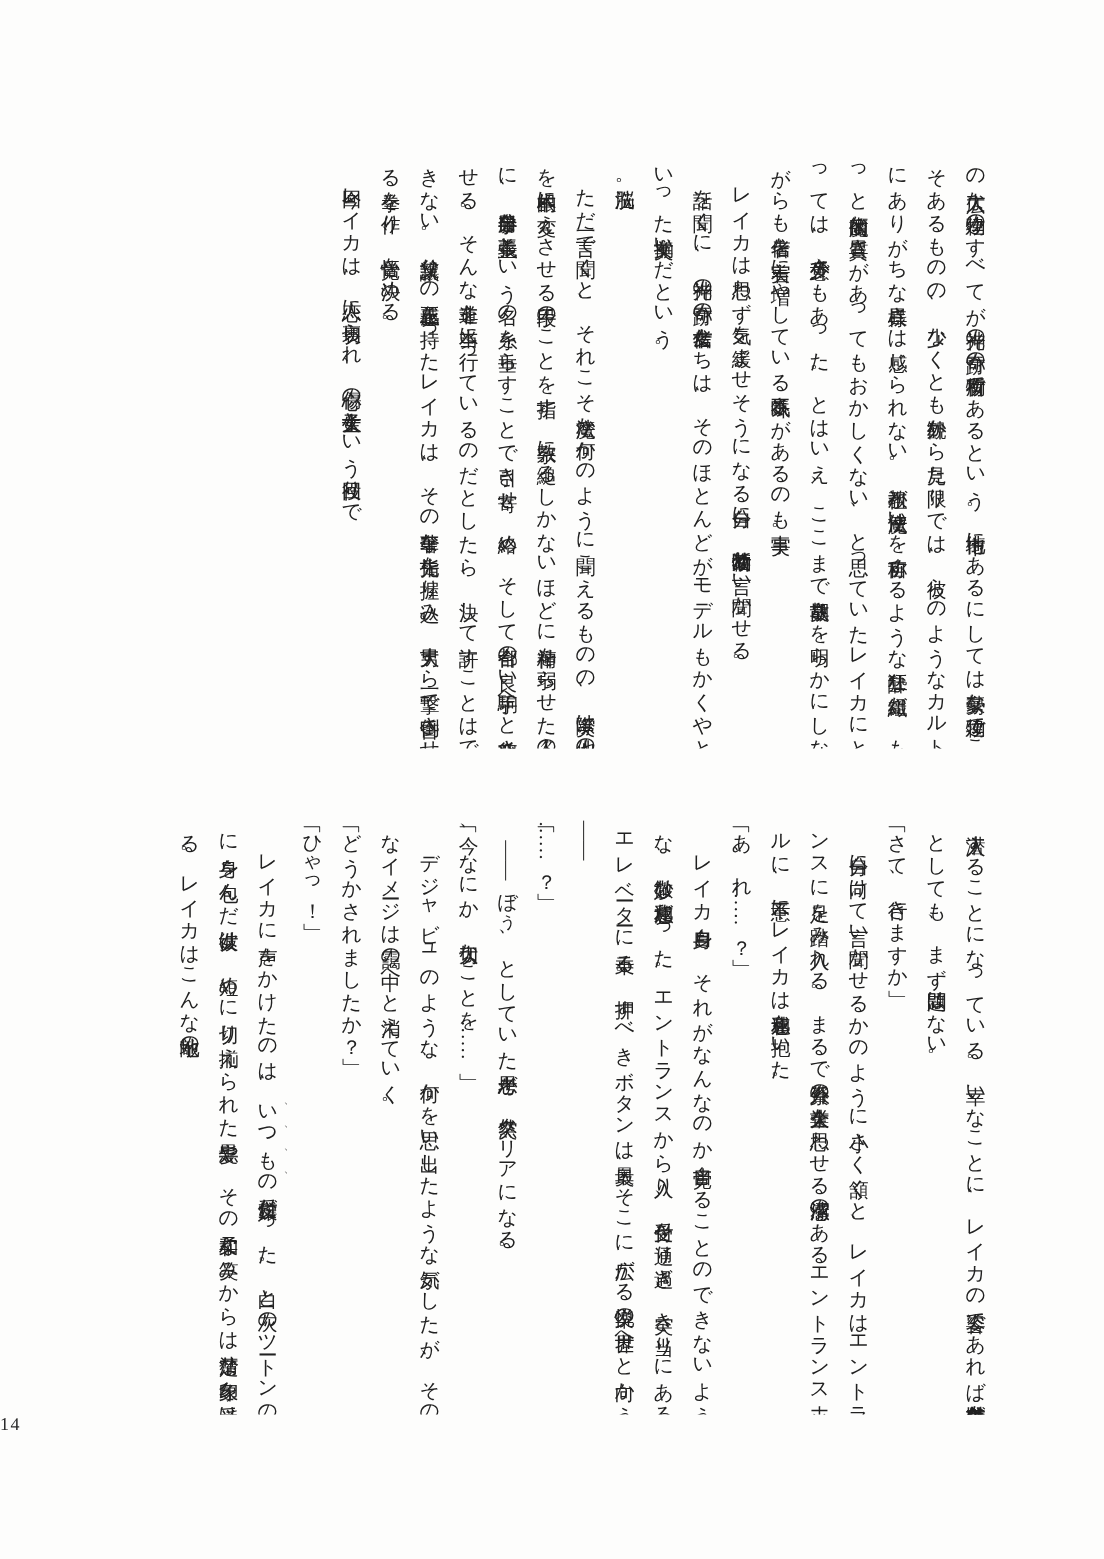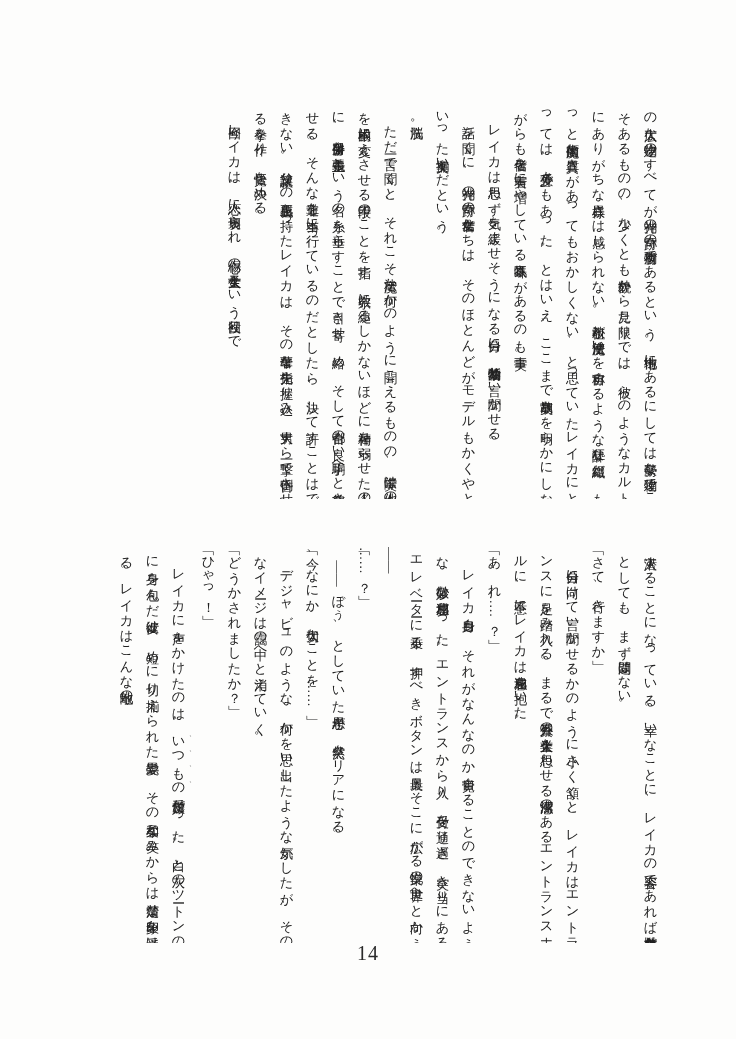--- a/index.html
+++ b/index.html
@@ -49,22 +49,22 @@
     -webkit-text-emphasis: filled sesame #212121;
     text-emphasis: filled sesame #212121;
     -webkit-text-emphasis-position: over right;
     text-emphasis-position: over right;
   }
   .page-number {
     position: absolute;
     top: 942px;
     left: 0;
     width: 736px;
-    text-align: center;
-    font-size: 20px;
+    text-align: left;
+    font-size: 12px;
     color: #2a2a2a;
     letter-spacing: 1px;
   }
 </style>
 </head>
 <body>
 
 <div class="page">
   <section class="vblock block-upper">
       <p>の広大な建物のすべてが神光の奇跡の所有物であるという。市街地にあるにしては豪勢な建物でこそあるものの、少なくとも外観から見た限りでは、彼らのようなカルト組織にありがちな異様さは感じられない。教祖が魔法使いを自称するような酔狂な組織だ。もっと魔術的な異質さがあってもおかしくない、と思っていたレイカにとっては、少々意外でもあった。とはいえ、ここまで胡散臭さを明らかにしながらも信者を着実に増やしている不気味さがあるのも事実。</p>

